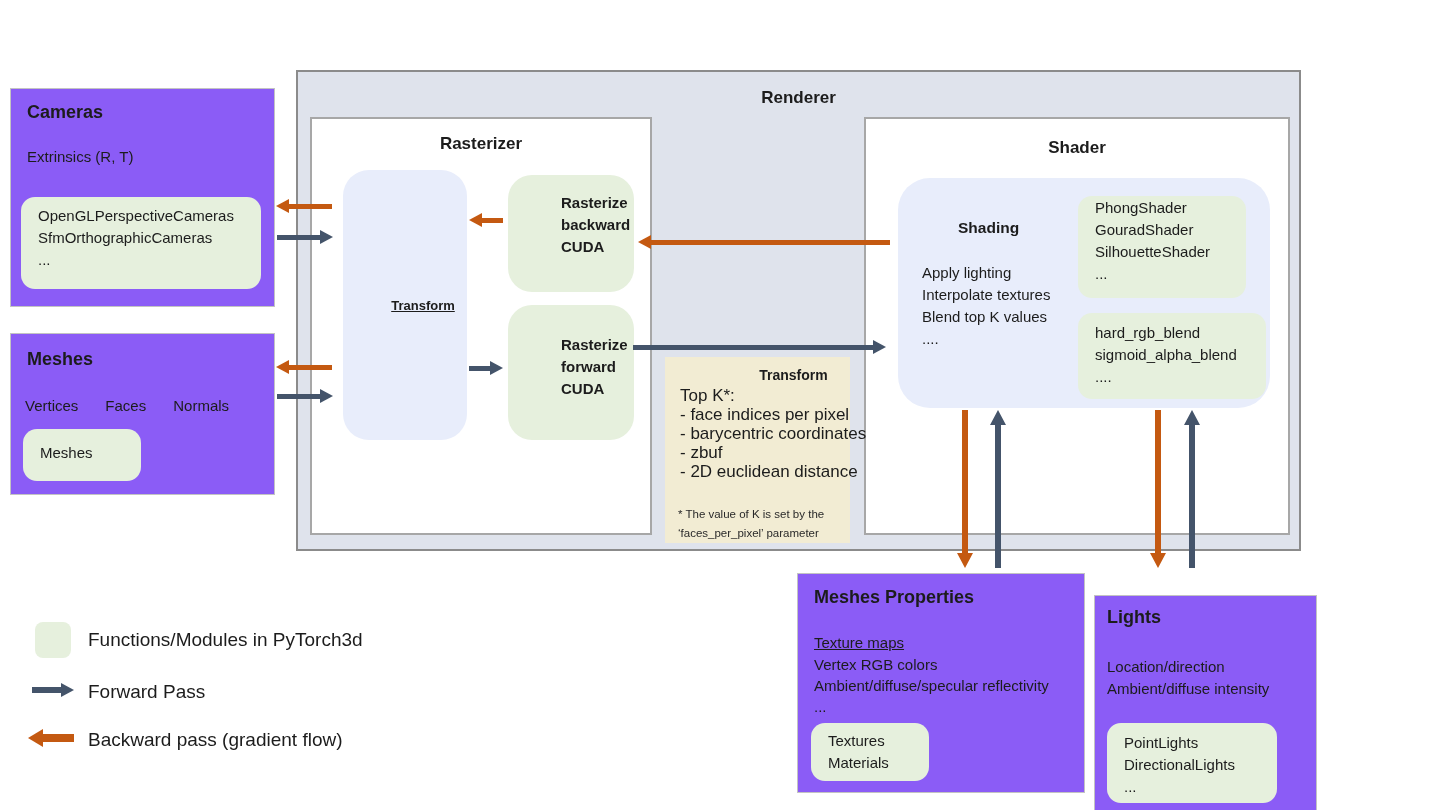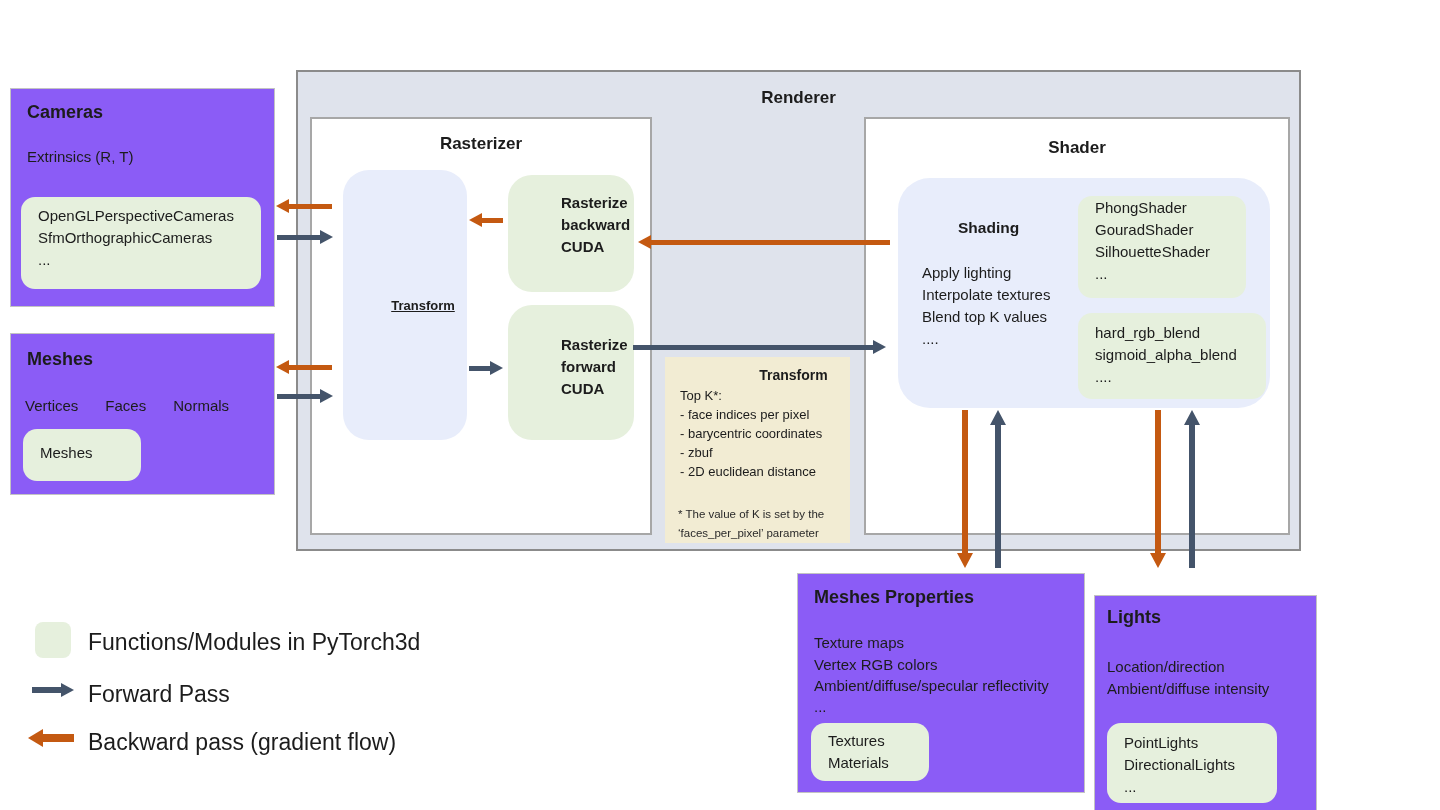--- a/index.html
+++ b/index.html
@@ -30,24 +30,24 @@
   
   .varrow{position:absolute;display:flex;flex-direction:column;align-items:center;width:16px;}
   .varrow .shaft{flex:1;width:6px;}
   .varrow .head{width:0;height:0;border-left:8px solid transparent;border-right:8px solid transparent;}
   .varrow.orange .shaft{background:#c45911;}
   .varrow.blue .shaft{background:#44546a;}
   .varrow.down .head{border-top:15px solid #c45911;}
   .varrow.up .head{border-bottom:15px solid #44546a;}
   
   .fragments{position:absolute;left:665px;top:357px;width:185px;height:186px;background:#f2ecd3;}
-  .frag-line{position:absolute;font-size:13px;line-height:19px;white-space:nowrap;}
+  .frag-line{position:absolute;font-size:17px;line-height:19px;white-space:nowrap;}
   .frag-note{position:absolute;font-size:11.5px;line-height:19px;white-space:nowrap;color:#2a2a2a;}
   
-  .legend-label{position:absolute;font-size:23px;white-space:nowrap;}
+  .legend-label{position:absolute;font-size:19px;white-space:nowrap;}
   .bold{font-weight:bold;padding-left:36px;}
 </style>
 </head>
 <body>
 
 <div class="canvas">
 
   <div class="renderer"></div>
   <div class="center-title" style="top:88px;left:296px;width:1005px;">Renderer</div>
 
@@ -125,21 +125,21 @@
       <span>Faces</span>
       <span>Normals</span>
     </div>
     <div class="module" style="left:12px;top:95px;width:118px;height:52px;padding-top:13px;box-sizing:border-box;">
       <div class="mline">Meshes</div>
     </div>
   </div>
 
   <div class="panel" style="left:797px;top:573px;width:286px;height:218px;">
     <div class="panel-title" style="left:16px;top:13px;">Meshes Properties</div>
-    <div class="body-line" style="left:16px;top:58px;">Texture maps</div>
+    <div class="body-line" style="left:16px;top:58px;text-decoration:underline;">Texture maps</div>
     <div class="body-line" style="left:16px;top:80px;">Vertex RGB colors</div>
     <div class="body-line" style="left:16px;top:101px;">Ambient/diffuse/specular reflectivity</div>
     <div class="body-line" style="left:16px;top:122px;">...</div>
     <div class="module" style="left:13px;top:149px;width:118px;height:58px;padding-top:7px;box-sizing:border-box;">
       <div class="mline">Textures</div>
       <div class="mline">Materials</div>
     </div>
   </div>
 
   <div class="panel" style="left:1094px;top:595px;width:221px;height:215px;">

